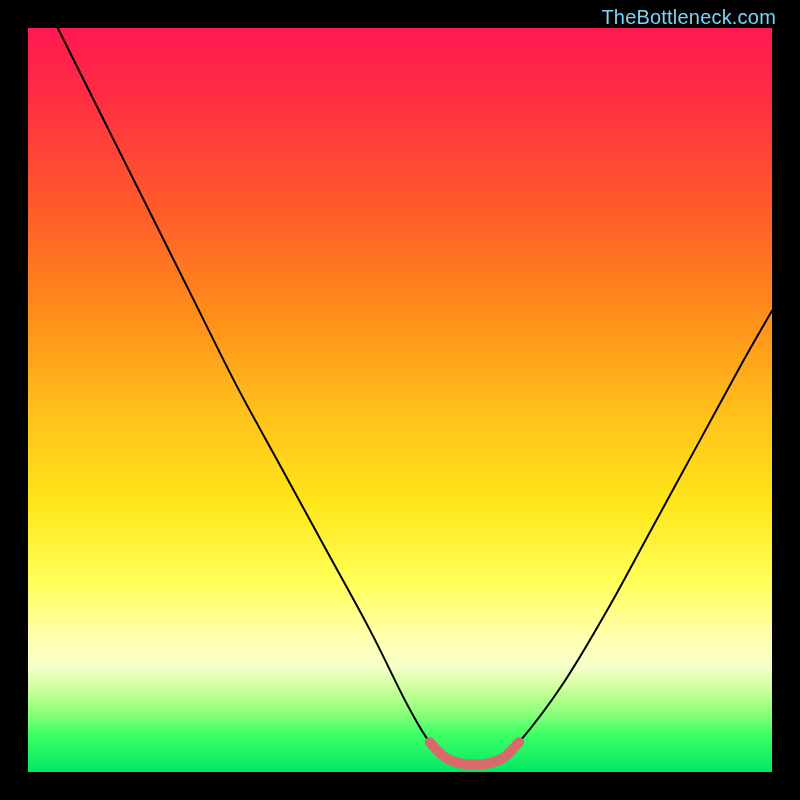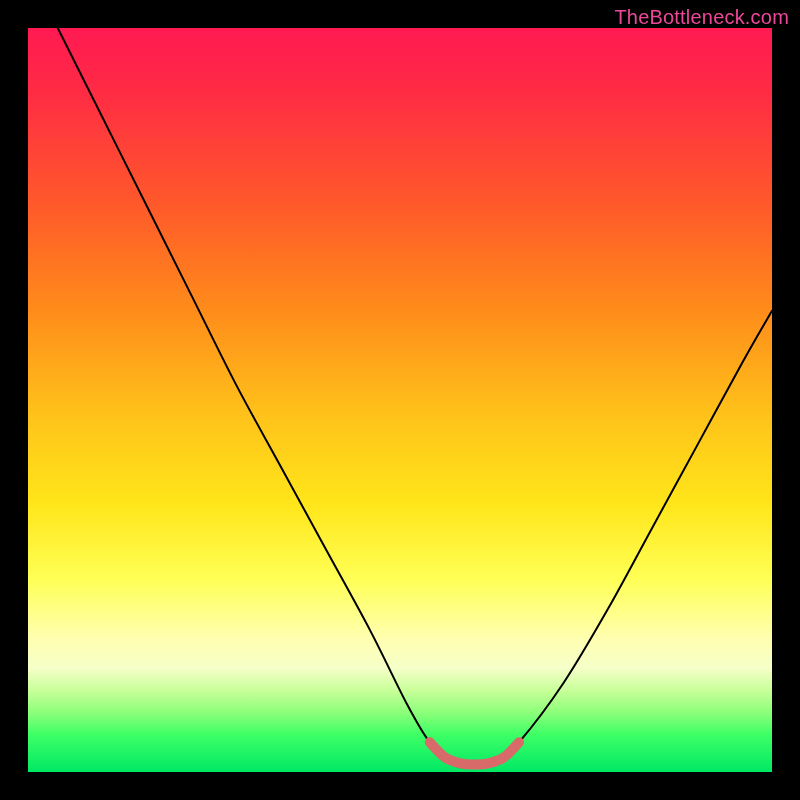--- a/index.html
+++ b/index.html
@@ -37,24 +37,24 @@
       #3dff66 95%,
       #00e865 100%);
   }
   .curve-svg {
     position: absolute;
     inset: 0;
   }
   .watermark {
     position: absolute;
     top: 6px;
-    right: 11px;
+    right: 24px;
     font-family: Arial, Helvetica, sans-serif;
     font-size: 20px;
-    color: #ec4899;
+    color: #7dd3fc;
     letter-spacing: 0.2px;
   }
 </style>
 </head>
 <body>
 
 <div class="chart-container">
 
   <div class="plot-area">
     <div class="gradient-bg"></div>

